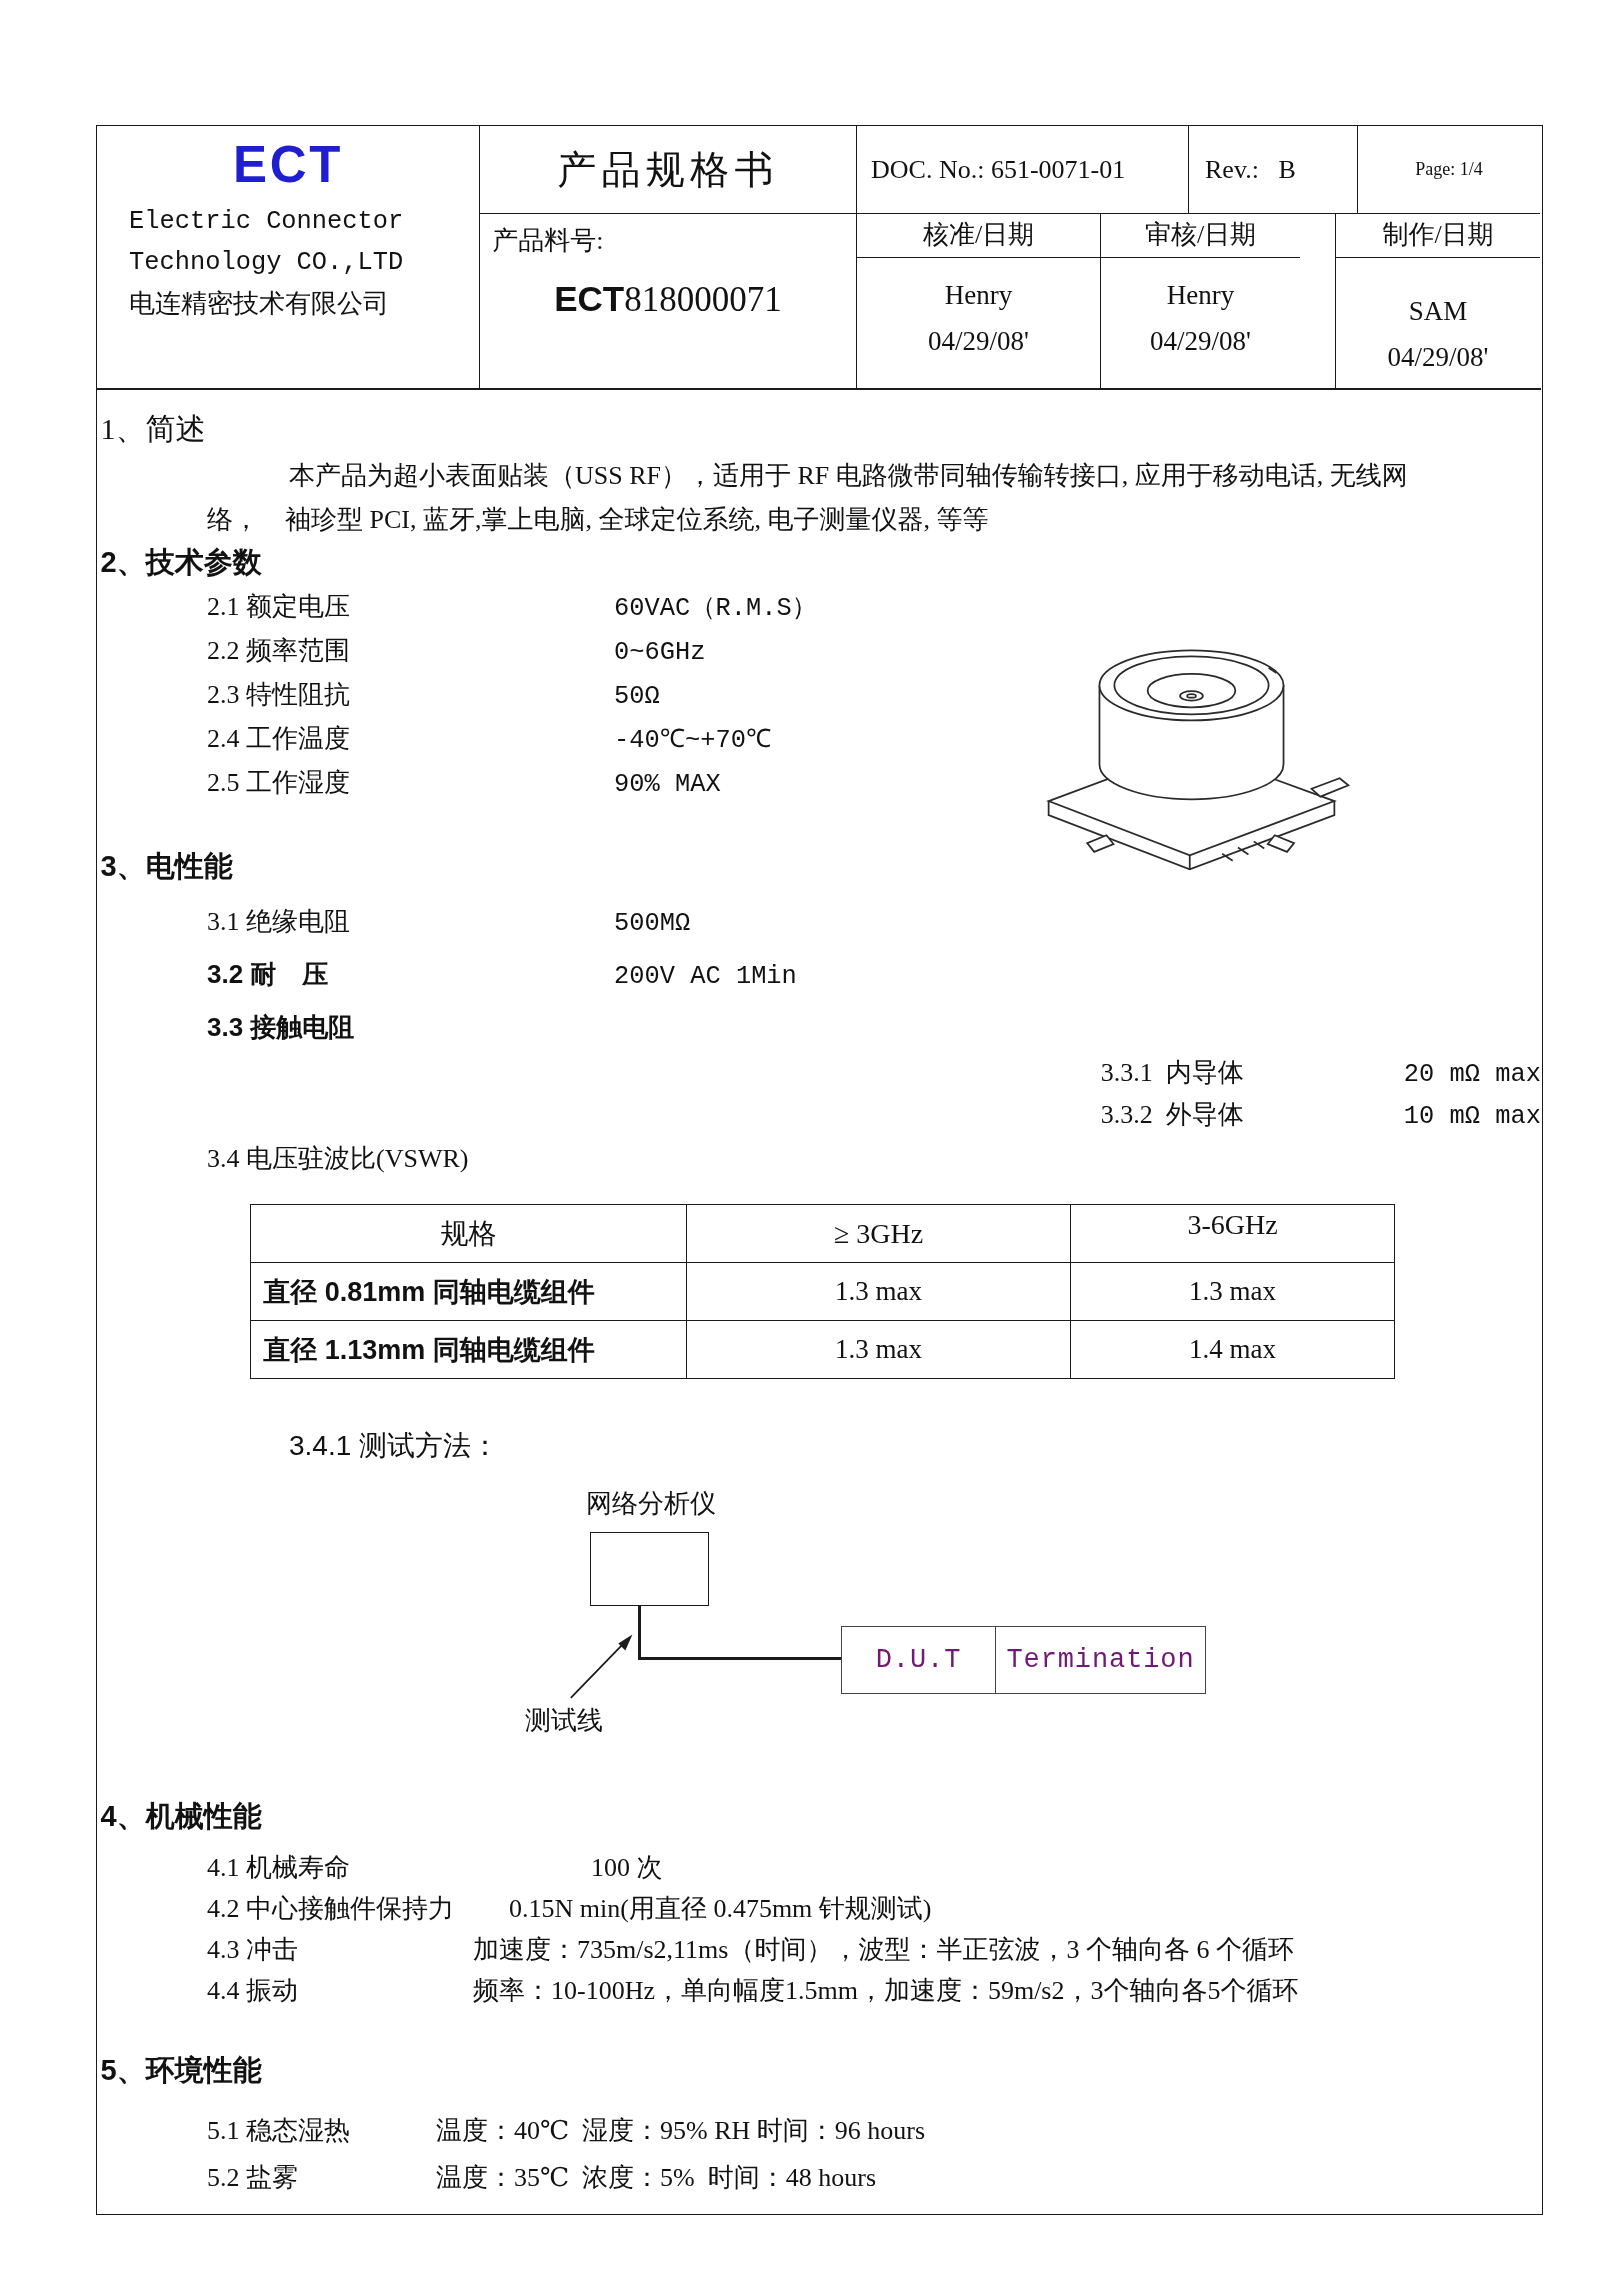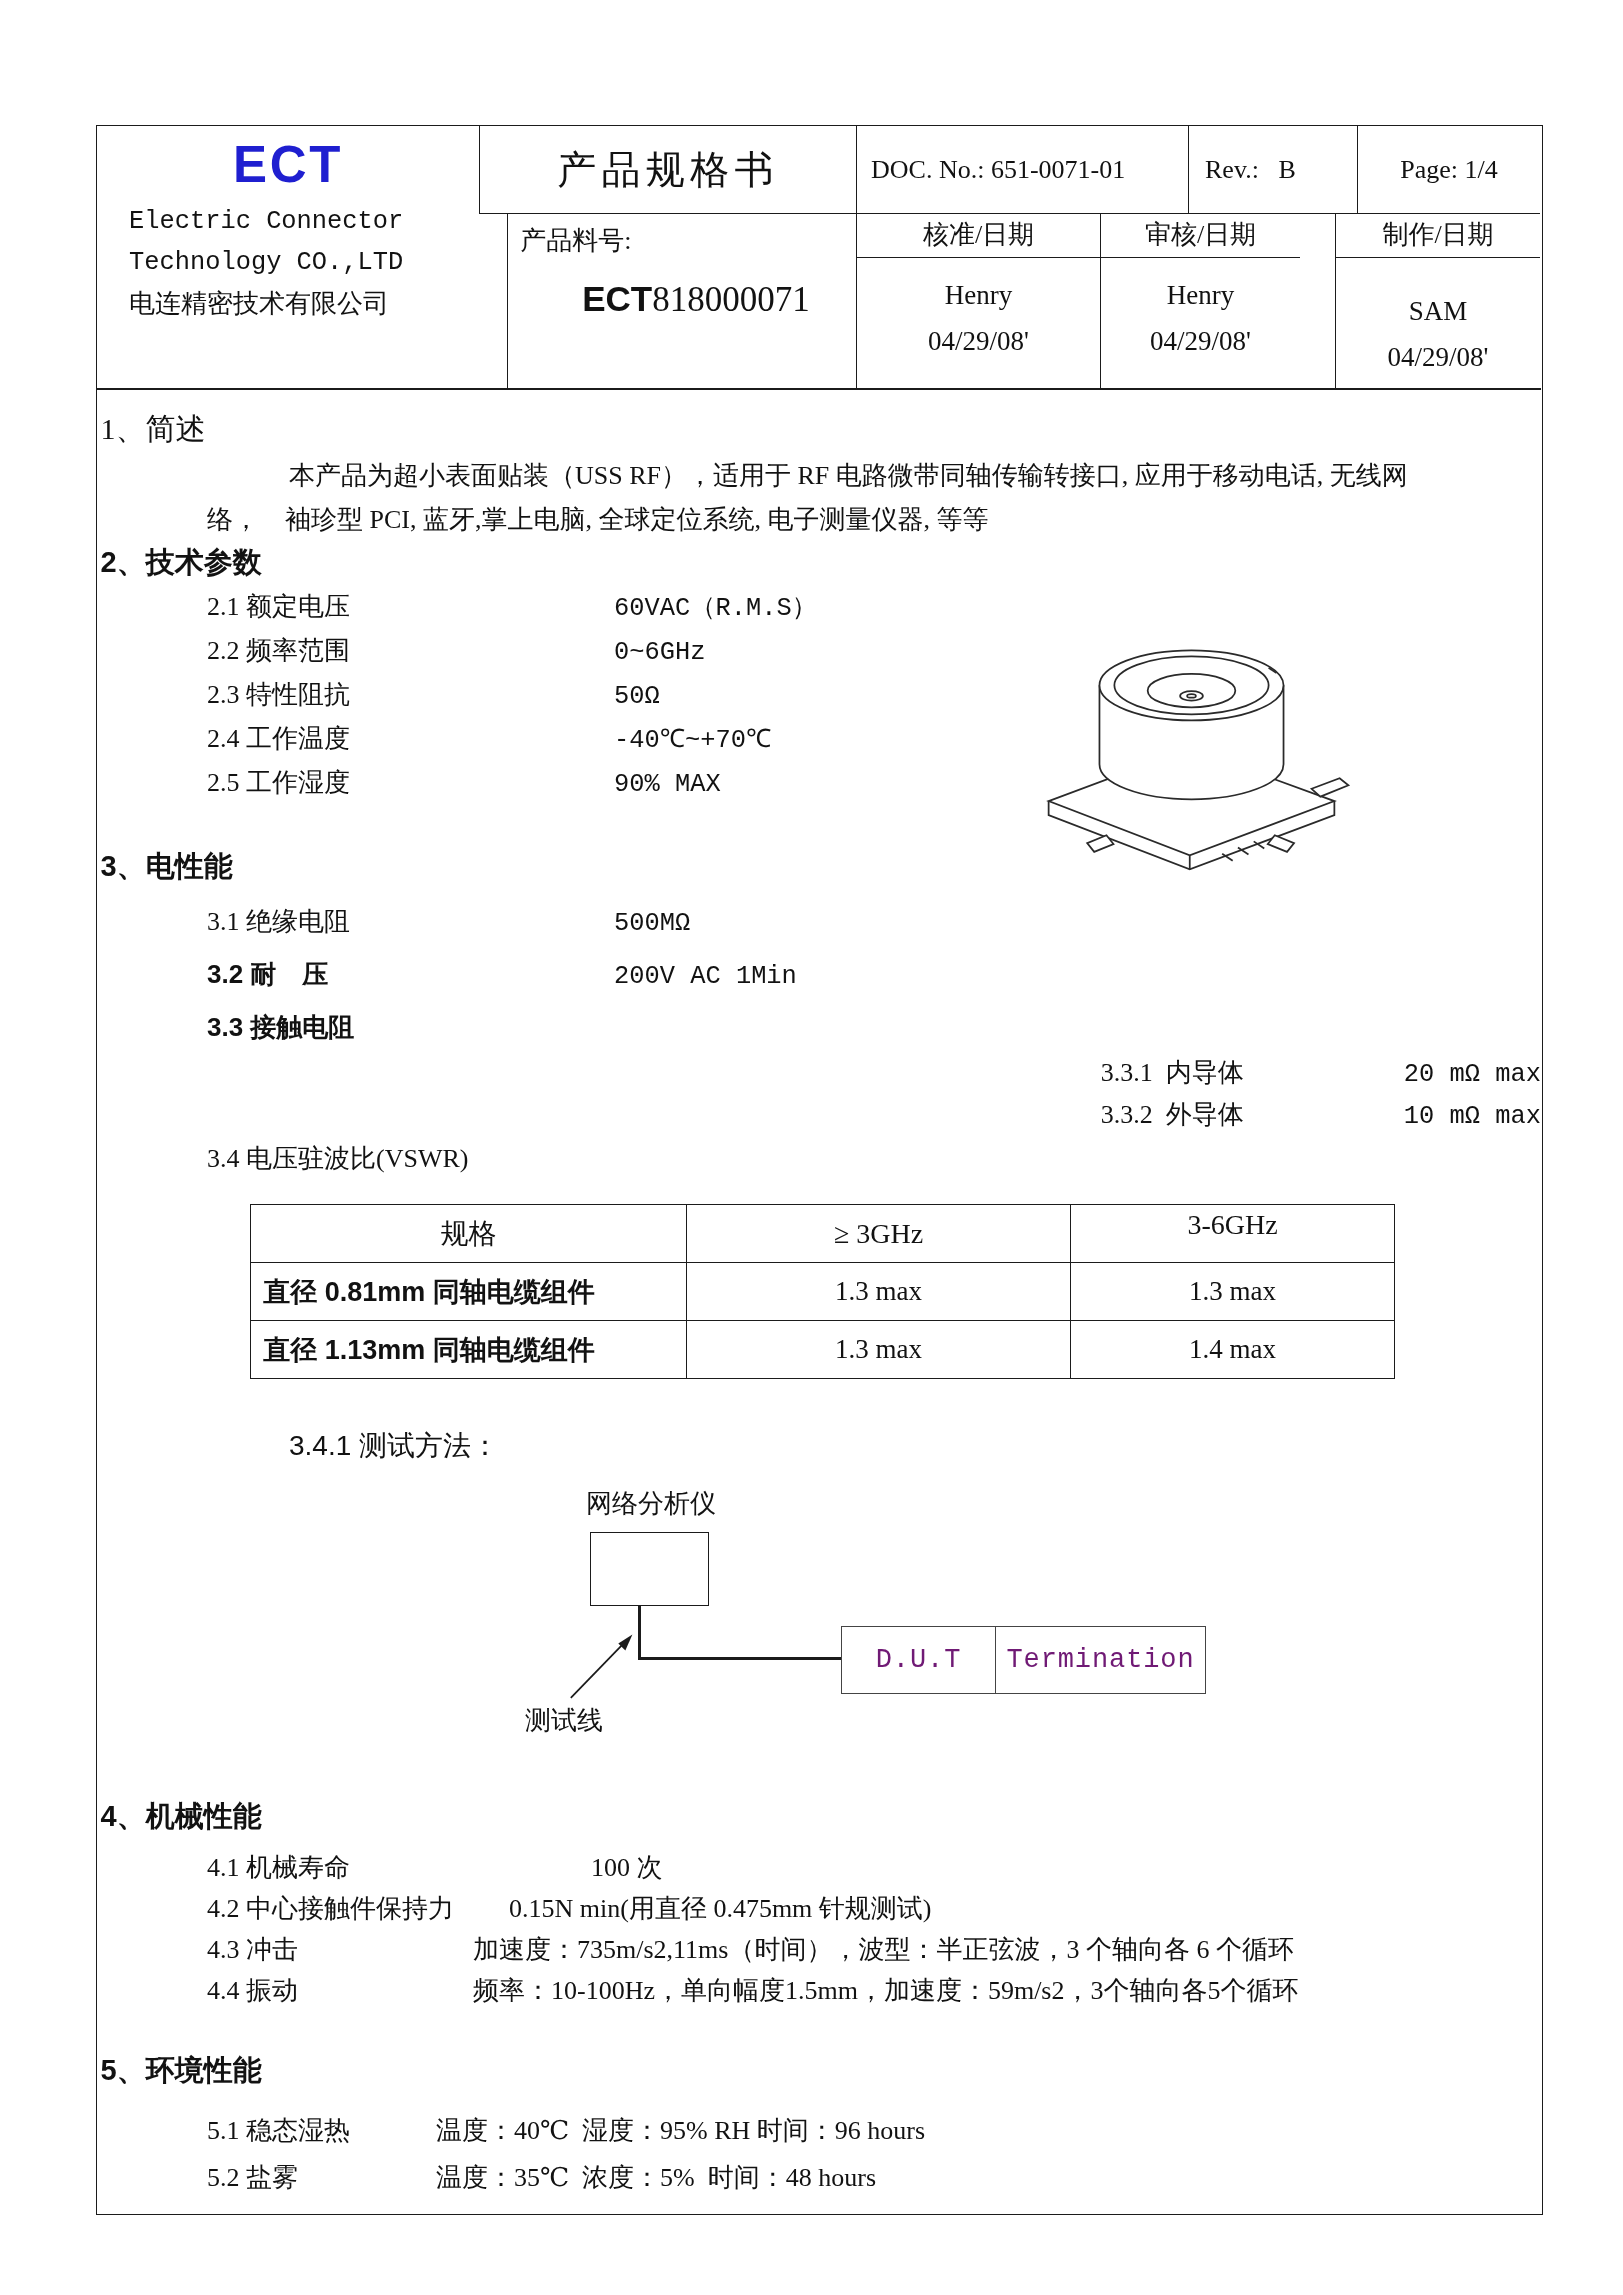--- a/index.html
+++ b/index.html
@@ -16,22 +16,22 @@
 
   
   .h-left  { left:0; top:0; width:382px; height:262px; }
   .h-title { left:382px;  top:0; width:377px; height:88px; display:flex; align-items:center; justify-content:center;
              font-size:39px; letter-spacing:5.3px; }
   .h-doc   { left:759px;  top:0; width:332px; height:88px; display:flex; align-items:center; padding-left:14px;
              font-size:26px; }
   .h-rev   { left:1091px; top:0; width:169px; height:88px; display:flex; align-items:center; padding-left:16px;
              font-size:26px; }
   .h-page  { left:1260px; top:0; width:183px; height:88px; display:flex; align-items:center; justify-content:center;
-             font-size:26px; }
-  .h-pn      { left:382px;  top:88px; width:377px; height:174px;margin-left:28px; }
+             font-size:18px; }
+  .h-pn      { left:382px;  top:88px; width:377px; height:174px; }
   .h-approve { left:759px;  top:88px; width:244px; height:174px; }
   .h-review  { left:1003px; top:88px; width:200px; height:174px; }
   .h-make    { left:1238px; top:88px; width:205px; height:174px; }
   .h-bottom  { left:0; top:262px; width:1444px; height:1.8px; background:#1b1b1b; }
 
   .logo { margin-top:8.8px; text-align:center; font-family:"Liberation Sans","DejaVu Sans",sans-serif;
           font-weight:bold; font-size:51px; letter-spacing:2.6px; color:#1f1fd0; }
   .company { margin-top:7px; padding-left:32px; font-size:26px; line-height:41px; }
   .company .en { font-family:"Liberation Mono","DejaVu Sans Mono",monospace; font-size:25.4px; }
 

